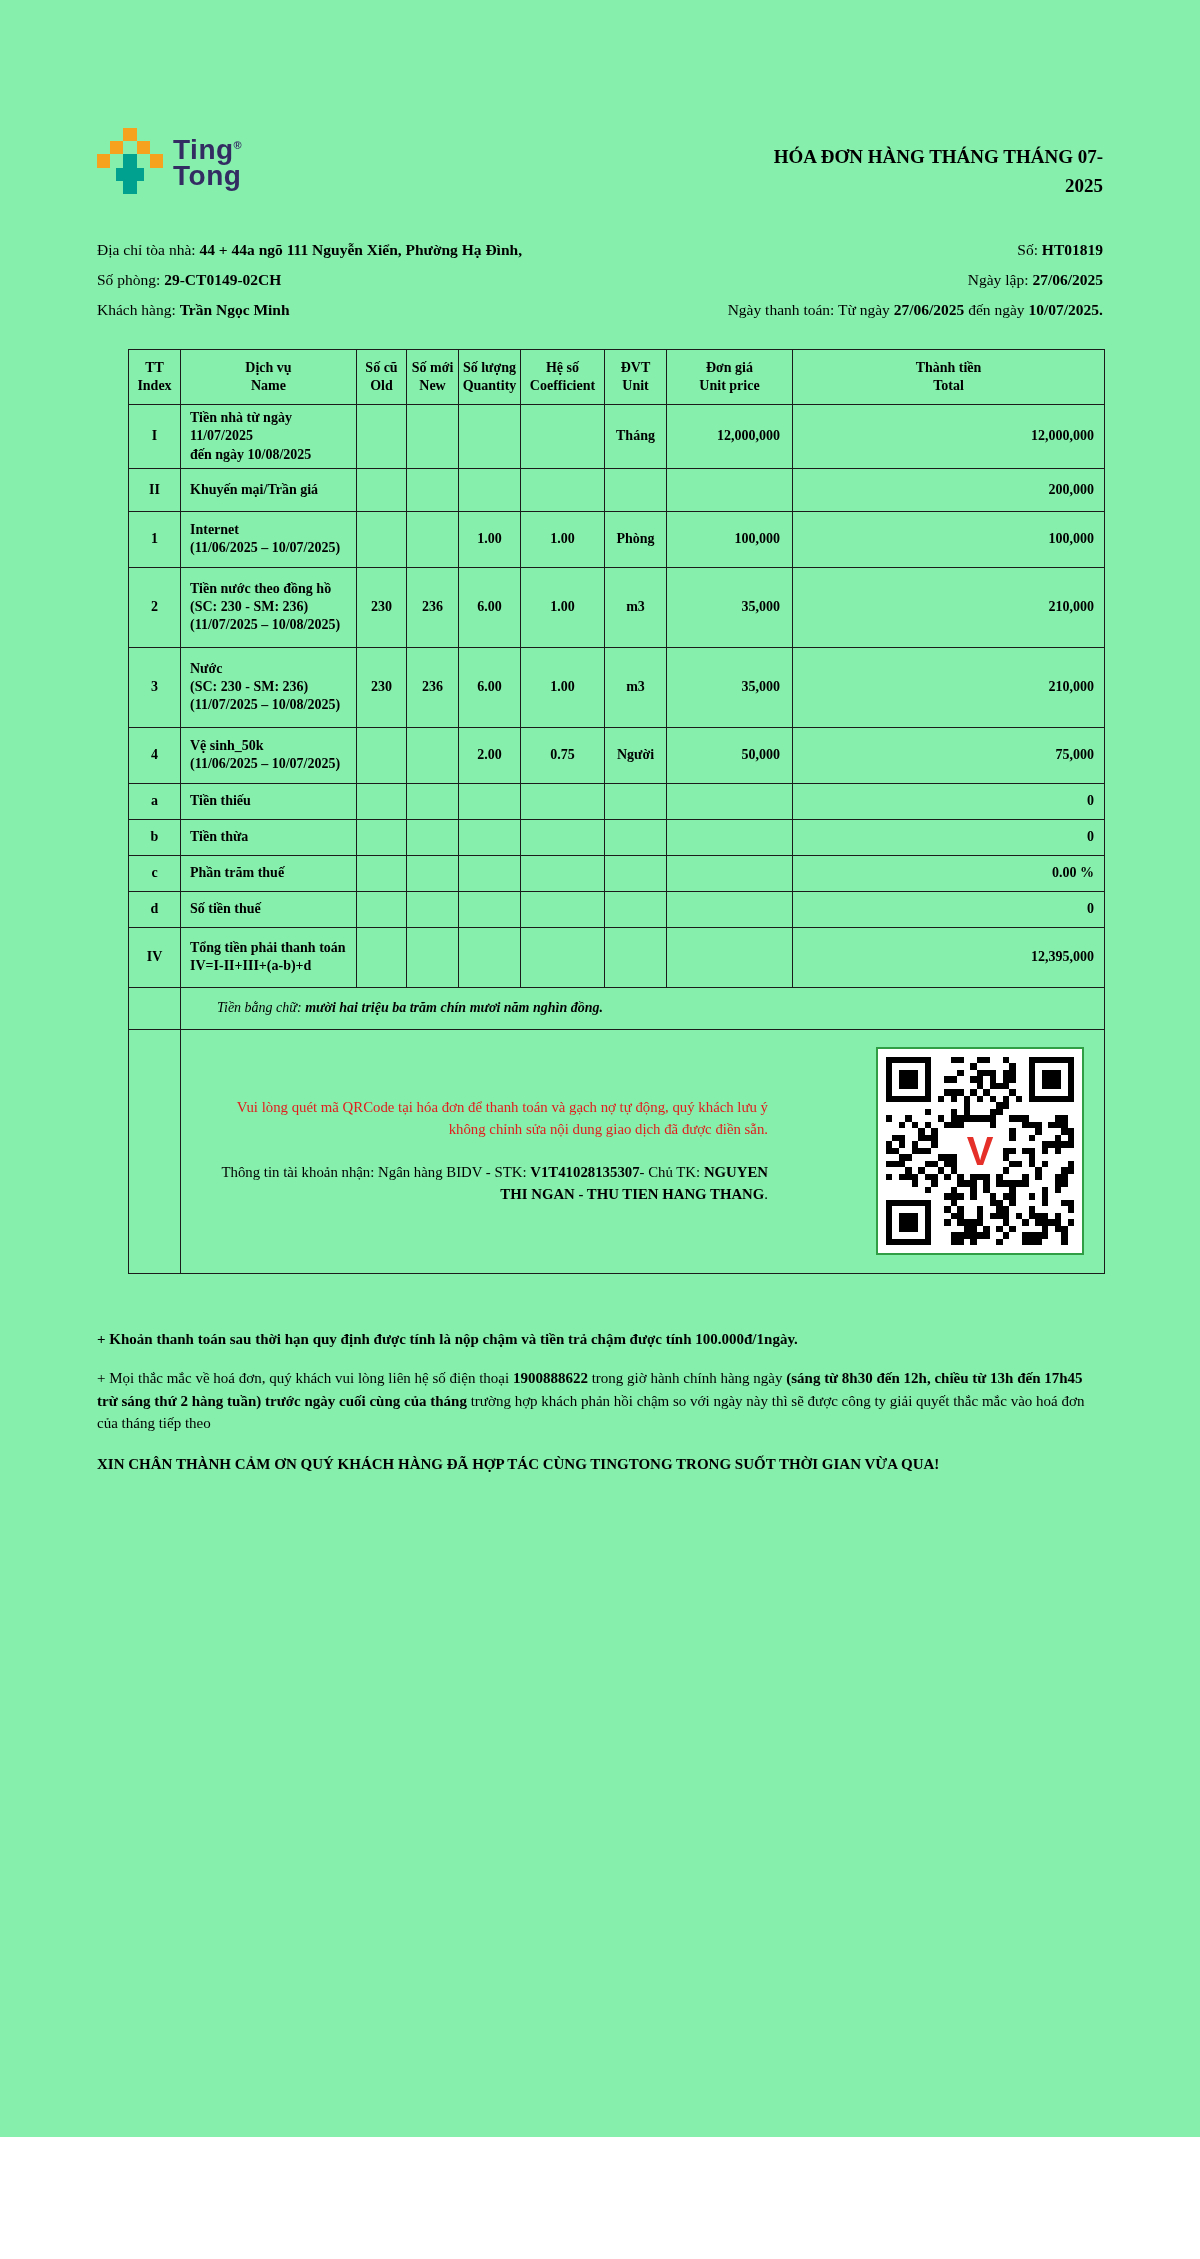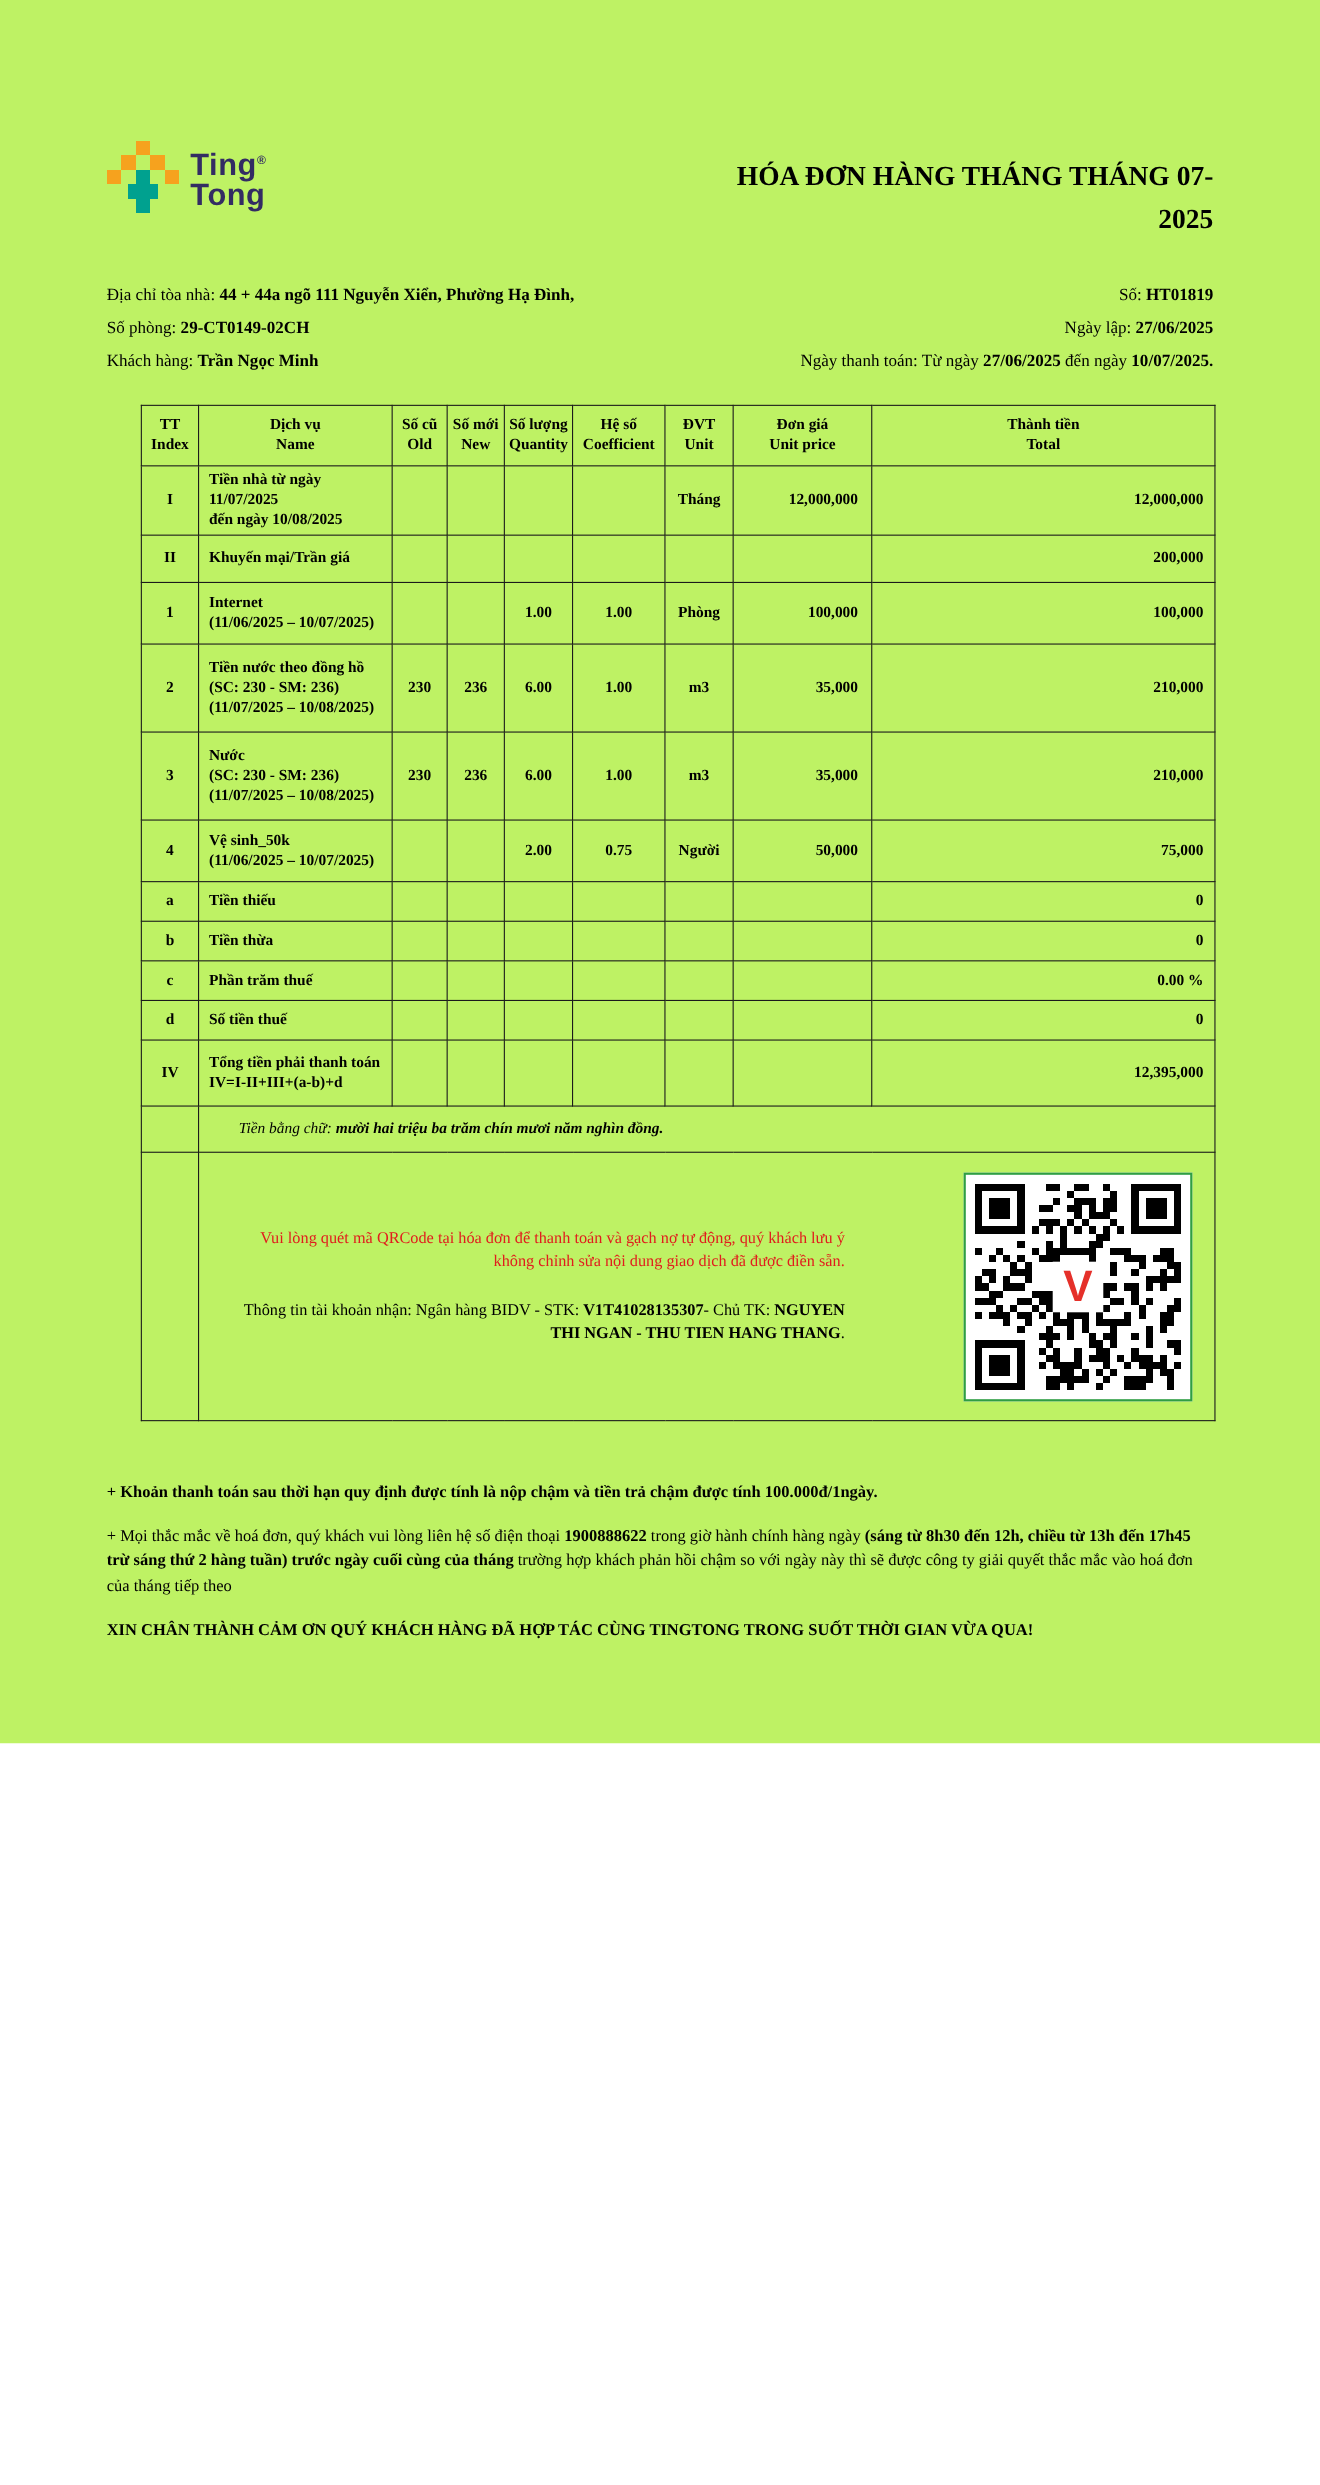--- a/index.html
+++ b/index.html
@@ -1,26 +1,26 @@
 <!DOCTYPE html>
 <html lang="vi"><head>
 <meta charset="utf-8">
 <style>
   html,body{margin:0;padding:0;background:#ffffff;}
   .page{
-    width:1200px;height:1585px;background:#bef264;color:#000;
+    width:1200px;height:2137px;background:#86efac;color:#000;
     font-family:"Liberation Serif",serif;
     box-sizing:border-box;padding:128px 97px 0 97px;position:relative;overflow:hidden;
   }
   
   .hdr{display:flex;align-items:flex-start;justify-content:space-between;}
   .logo{display:flex;align-items:center;gap:10px;}
   .logo-text{font-family:"Liberation Sans",sans-serif;font-weight:bold;font-size:28px;line-height:0.93;color:#332c63;letter-spacing:0.5px;}
   .logo-text sup{font-size:11px;font-weight:bold;}
-  .title{font-size:25px;font-weight:bold;text-align:right;line-height:1.55;max-width:640px;margin-top:14px;}
+  .title{font-size:19px;font-weight:bold;text-align:right;line-height:1.55;max-width:640px;margin-top:14px;}
   
   .info{margin-top:34px;font-size:15.5px;}
   .info-row{display:flex;justify-content:space-between;line-height:30px;}
   .info b,.seg-b{font-weight:bold;}
   
   table.inv{border-collapse:collapse;margin-left:31px;margin-top:24px;width:976px;table-layout:fixed;}
   table.inv th,table.inv td{border:1.6px solid #1b1b1b;font-weight:bold;font-size:14px;line-height:1.3;vertical-align:middle;box-sizing:border-box;}
   table.inv th{padding:9px 3px;text-align:center;}
   td.c0{text-align:center;}
   td.c1{text-align:left;padding:4px 6px 4px 9px;}

